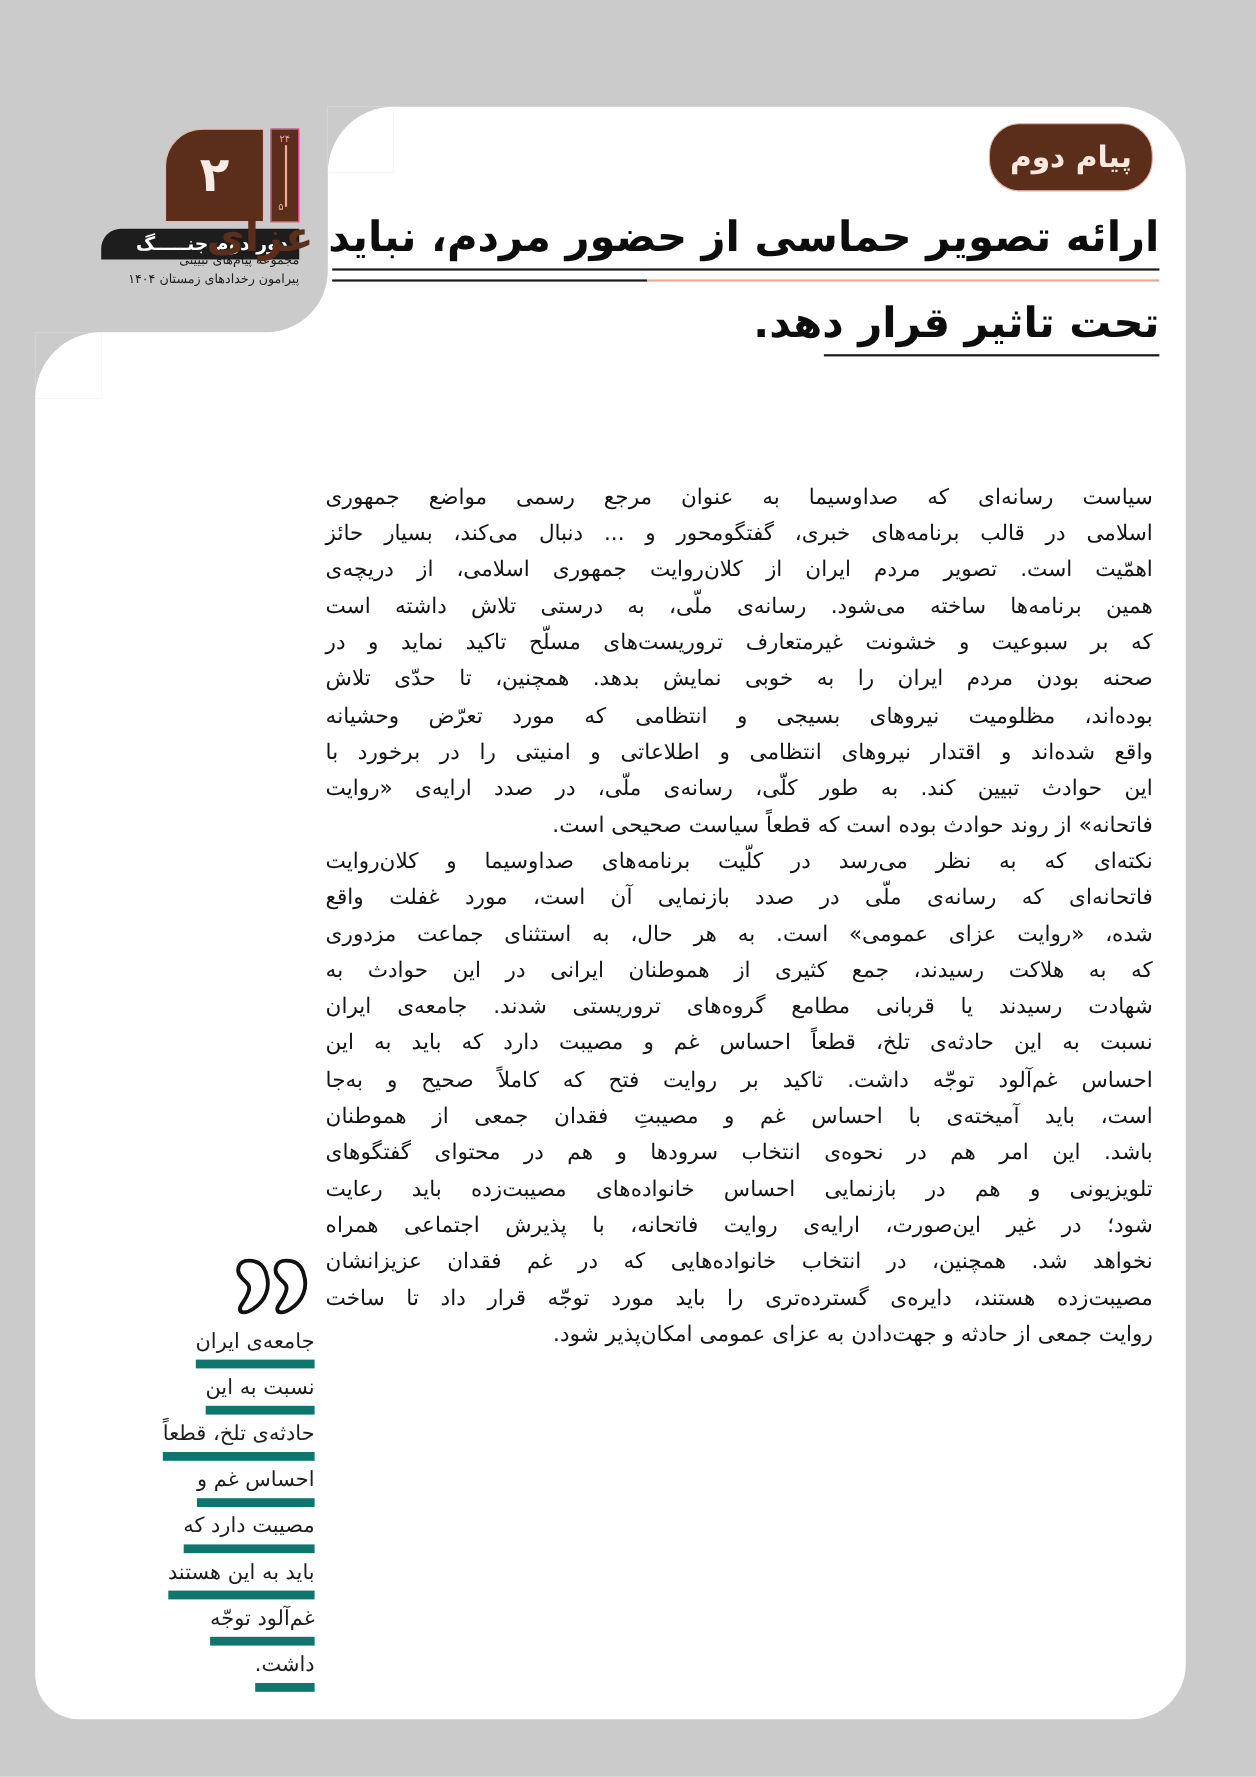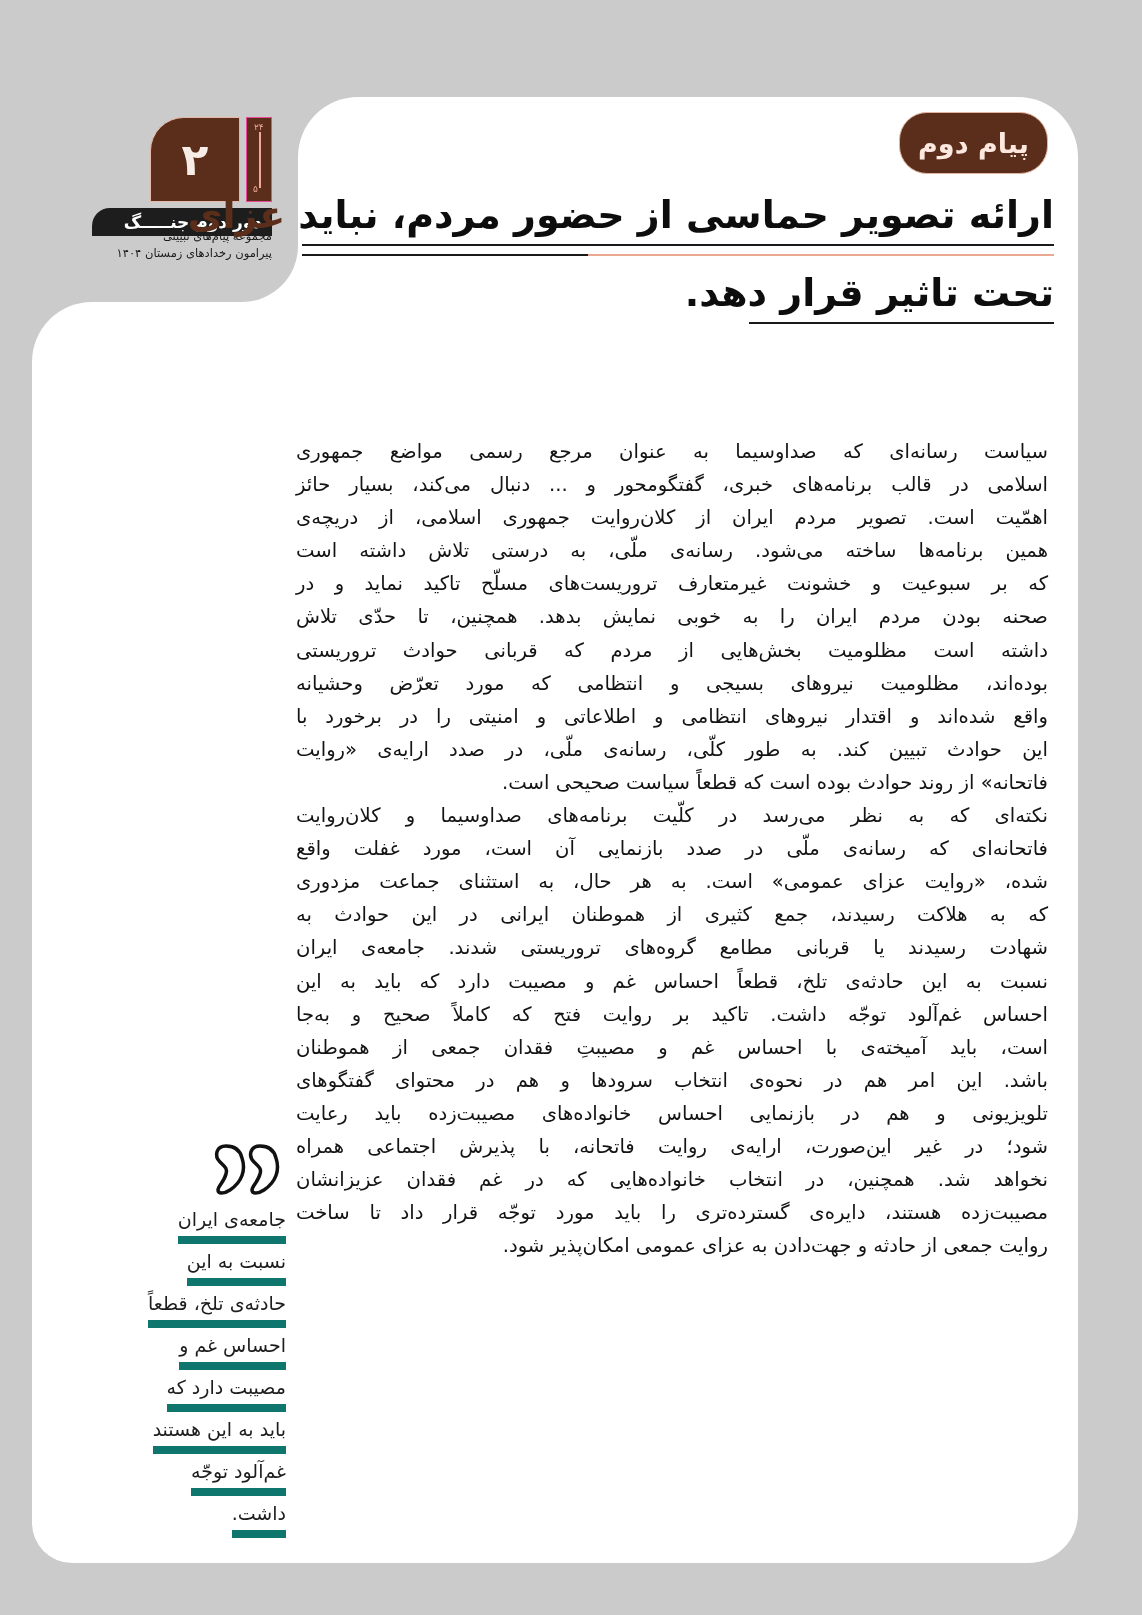--- a/index.html
+++ b/index.html
@@ -137,21 +137,20 @@
     </div>
 </div>
 
 <div class="body">
   <span class="line">سیاست رسانه‌ای که صداوسیما به عنوان مرجع رسمی مواضع جمهوری</span>
   <span class="line">اسلامی در قالب برنامه‌های خبری، گفتگومحور و ... دنبال می‌کند، بسیار حائز</span>
   <span class="line">اهمّیت است. تصویر مردم ایران از کلان‌روایت جمهوری اسلامی، از دریچه‌ی</span>
   <span class="line">همین برنامه‌ها ساخته می‌شود. رسانه‌ی ملّی، به درستی تلاش داشته است</span>
   <span class="line">که بر سبوعیت و خشونت غیرمتعارف تروریست‌های مسلّح تاکید نماید و در</span>
   <span class="line">صحنه بودن مردم ایران را به خوبی نمایش بدهد. همچنین، تا حدّی تلاش</span>
-  <span class="line">داشته است مظلومیت بخش‌هایی از مردم که قربانی حوادث تروریستی</span>
   <span class="line">بوده‌اند، مظلومیت نیروهای بسیجی و انتظامی که مورد تعرّض وحشیانه</span>
   <span class="line">واقع شده‌اند و اقتدار نیروهای انتظامی و اطلاعاتی و امنیتی را در برخورد با</span>
   <span class="line">این حوادث تبیین کند. به طور کلّی، رسانه‌ی ملّی، در صدد ارایه‌ی «روایت</span>
   <span class="line last">فاتحانه» از روند حوادث بوده است که قطعاً سیاست صحیحی است.</span>
   <span class="line">نکته‌ای که به نظر می‌رسد در کلّیت برنامه‌های صداوسیما و کلان‌روایت</span>
   <span class="line">فاتحانه‌ای که رسانه‌ی ملّی در صدد بازنمایی آن است، مورد غفلت واقع</span>
   <span class="line">شده، «روایت عزای عمومی» است. به هر حال، به استثنای جماعت مزدوری</span>
   <span class="line">که به هلاکت رسیدند، جمع کثیری از هموطنان ایرانی در این حوادث به</span>
   <span class="line">شهادت رسیدند یا قربانی مطامع گروه‌های تروریستی شدند. جامعه‌ی ایران</span>
   <span class="line">نسبت به این حادثه‌ی تلخ، قطعاً احساس غم و مصیبت دارد که باید به این</span>

